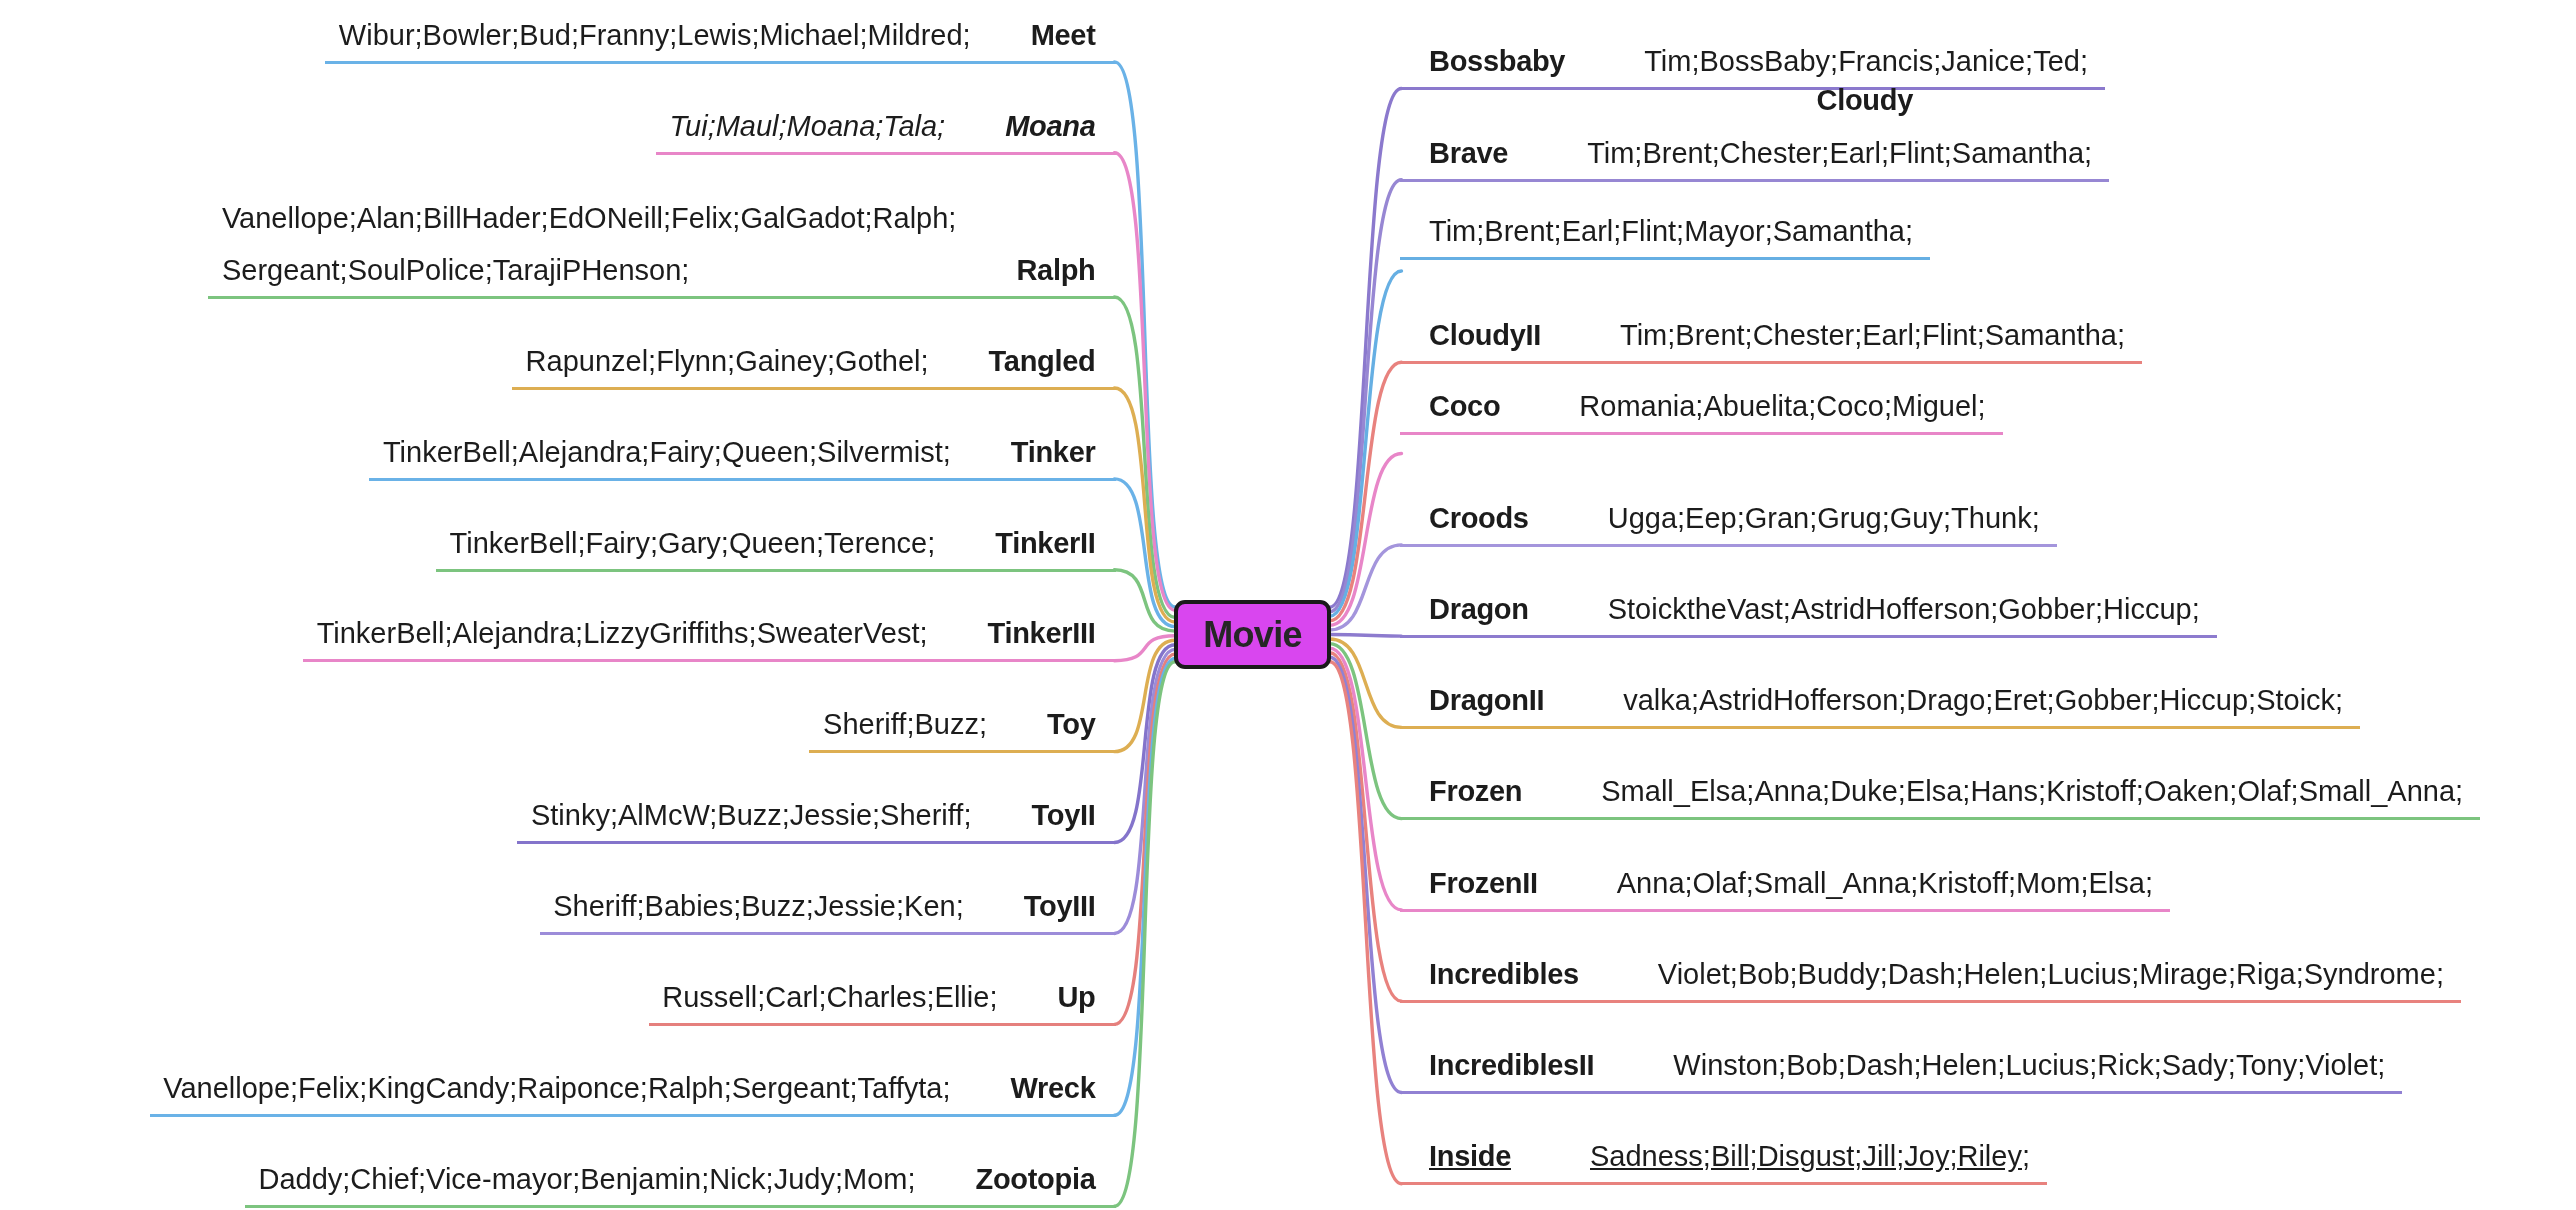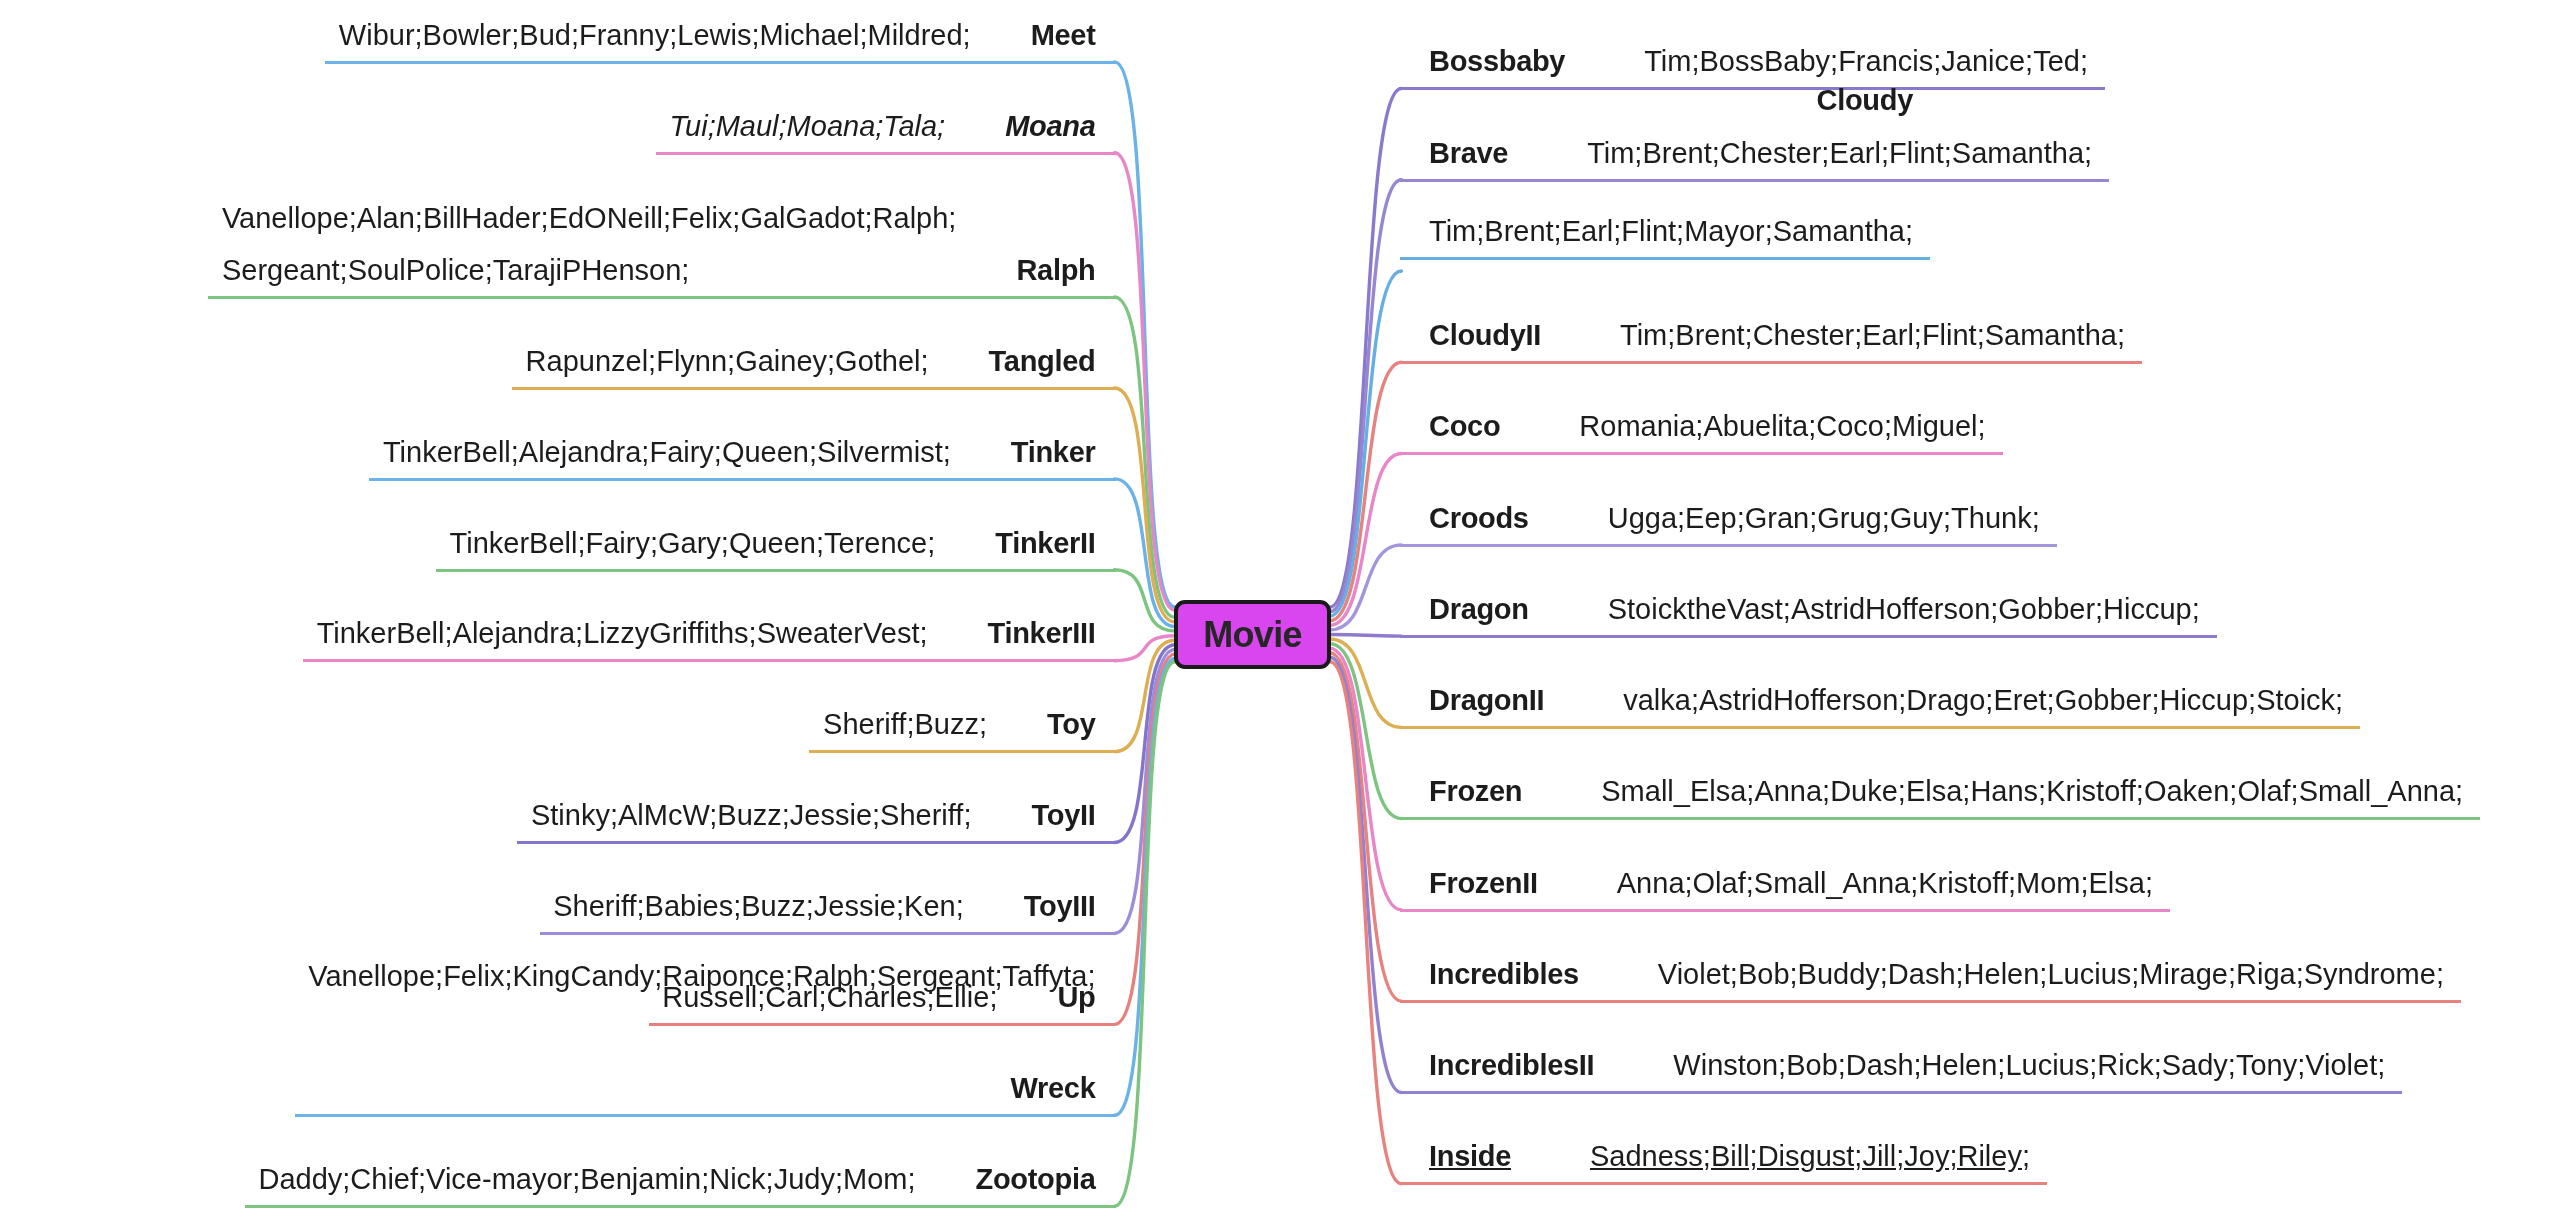--- a/index.html
+++ b/index.html
@@ -142,21 +142,21 @@
         <div>Sheriff;Babies;Buzz;Jessie;Ken;</div>
       </div>
       <span class="bname">ToyIII</span>
     </div>
     <div class="row left" style="top: 1026px; border-bottom-color: rgb(229, 128, 125);">
       <div class="chars">
         <div>Russell;Carl;Charles;Ellie;</div>
       </div>
       <span class="bname">Up</span>
     </div>
-    <div class="row left" style="top: 1117px; border-bottom-color: rgb(106, 178, 231); flex-direction: column;">
+    <div class="row left" style="top: 1117px; border-bottom-color: rgb(106, 178, 231);">
       <div class="chars">
         <div>Vanellope;Felix;KingCandy;Raiponce;Ralph;Sergeant;Taffyta;</div>
       </div>
       <span class="bname">Wreck</span>
     </div>
     <div class="row left" style="top: 1208px; border-bottom-color: rgb(124, 196, 127);">
       <div class="chars">
         <div>Daddy;Chief;Vice-mayor;Benjamin;Nick;Judy;Mom;</div>
       </div>
       <span class="bname">Zootopia</span>
@@ -178,21 +178,21 @@
       <div class="chars">
         <div>Tim;Brent;Earl;Flint;Mayor;Samantha;</div>
       </div>
     </div>
     <div class="row right" style="top: 364px; border-bottom-color: rgb(232, 130, 126);">
       <span class="bname">CloudyII</span>
       <div class="chars">
         <div>Tim;Brent;Chester;Earl;Flint;Samantha;</div>
       </div>
     </div>
-    <div class="row right" style="top: 455px; border-bottom-color: rgb(232, 134, 200);">
+    <div class="row right" style="top: 435px; border-bottom-color: rgb(232, 134, 200);">
       <span class="bname">Coco</span>
       <div class="chars">
         <div>Romania;Abuelita;Coco;Miguel;</div>
       </div>
     </div>
     <div class="row right" style="top: 547px; border-bottom-color: rgb(164, 149, 220);">
       <span class="bname">Croods</span>
       <div class="chars">
         <div>Ugga;Eep;Gran;Grug;Guy;Thunk;</div>
       </div>

